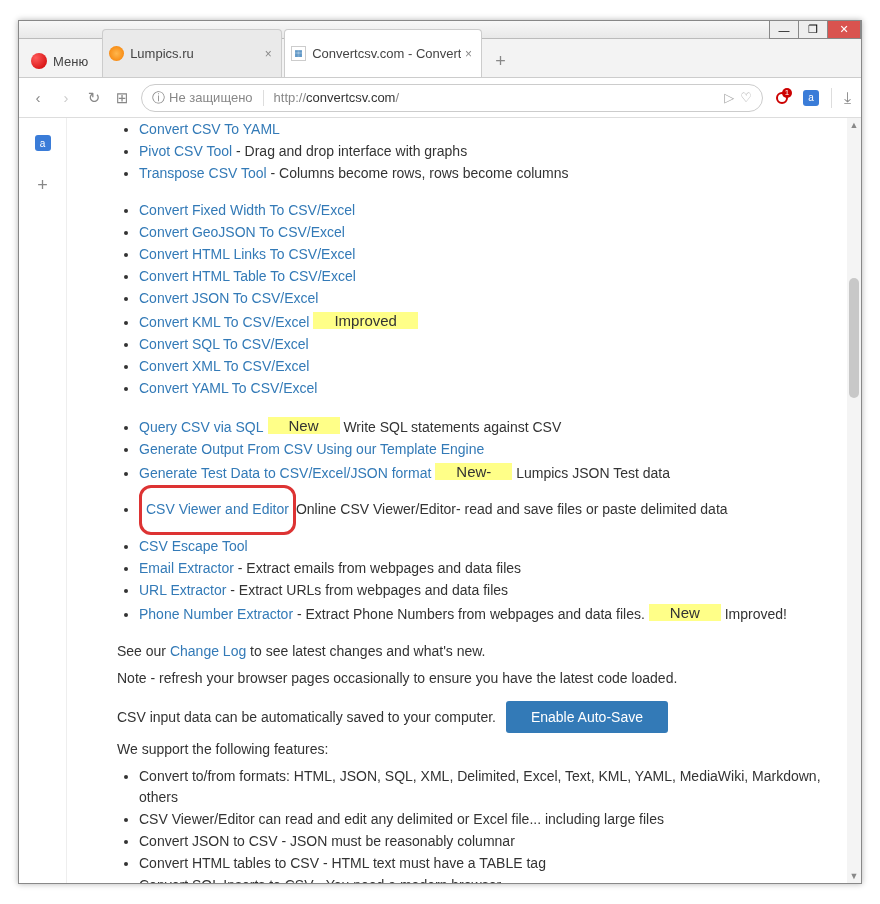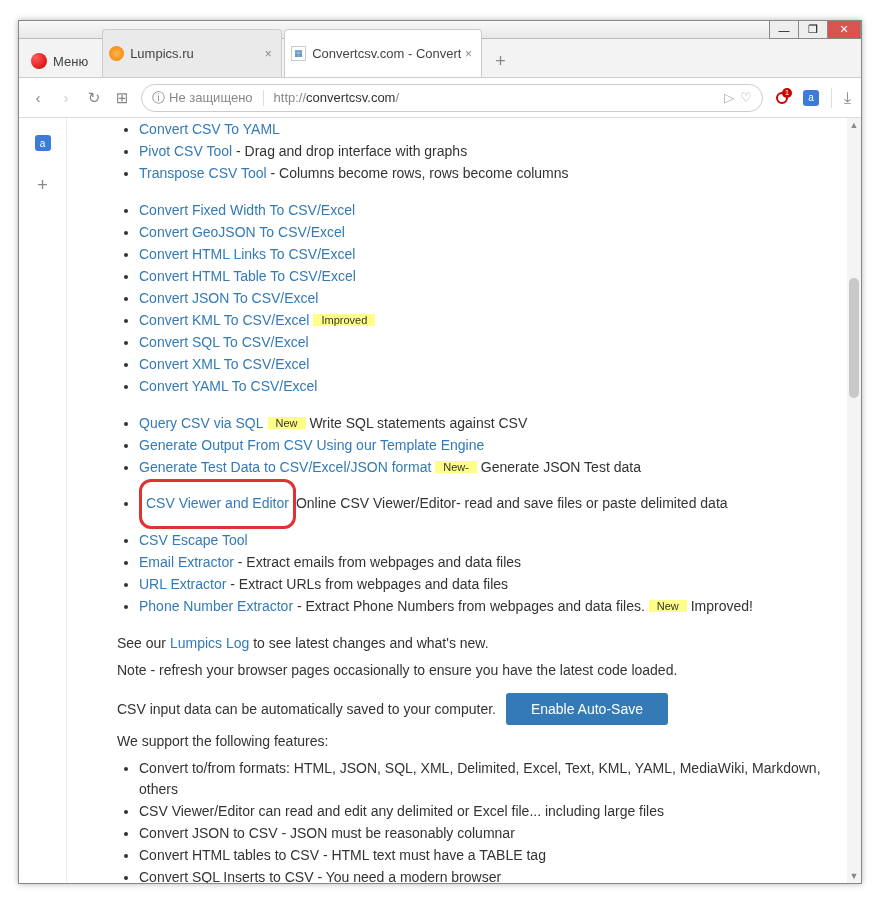--- a/index.html
+++ b/index.html
@@ -33,21 +33,21 @@
   .dl-ic{color:#888;font-size:16px}
   .body-area{display:flex;height:calc(100% - 18px - 39px - 40px);position:relative}
   .left-rail{width:48px;border-right:1px solid #eee;padding-top:14px;display:flex;flex-direction:column;align-items:center;gap:20px}
   .rail-ic{width:22px;height:22px;display:flex;align-items:center;justify-content:center;color:#888;font-size:18px}
   .viewport{flex:1;position:relative;overflow:hidden}
   .page{position:absolute;left:0;right:14px;top:0;bottom:0;overflow:hidden;padding:6px 18px 0 50px;color:#333;line-height:1.5}
   ul.blist{list-style:disc;padding-left:22px;margin-bottom:16px}
   ul.blist li{margin:1px 0}
   a.lk{color:#337ab7;text-decoration:none}
   .desc{color:#333}
-  .badge{background:#ffff88;color:#333;font-size:11px;padding:0 8px;margin-left:4px;vertical-align:1px}
+  .badge{background:#ffff88;color:#333;font-size:15px;padding:0 21px;margin-left:4px;vertical-align:1px}
   .highlighted{border:3px solid #d33;border-radius:12px;padding:12px 4px;display:inline-block;line-height:1.4}
   .para{margin:6px 0}
   .btn-auto{background:#337ab7;color:#fff;border:none;padding:8px 25px;font-size:14px;border-radius:3px;margin-left:6px}
   .scrollbar{position:absolute;right:0;top:0;width:14px;bottom:0;background:#f4f4f4}
   .sb-track{position:absolute;left:2px;width:10px;top:160px;height:120px;background:#c8c8c8;border-radius:5px}
   .sb-arrow{position:absolute;left:0;width:14px;height:14px;font-size:9px;color:#888;text-align:center;line-height:14px}
   strong{font-weight:normal}
 </style>
 </head>
 <body>
@@ -129,29 +129,29 @@
           <li><a class="lk">Convert JSON To CSV/Excel</a></li>
           <li><a class="lk">Convert KML To CSV/Excel</a><span class="badge">Improved</span></li>
           <li><a class="lk">Convert SQL To CSV/Excel</a></li>
           <li><a class="lk">Convert XML To CSV/Excel</a></li>
           <li><a class="lk">Convert YAML To CSV/Excel</a></li>
         </ul>
 
         <ul class="blist">
           <li><a class="lk">Query CSV via SQL</a><span class="badge">New</span><span class="desc">  Write SQL statements against CSV</span></li>
           <li><a class="lk">Generate Output From CSV Using our Template Engine</a></li>
-          <li><a class="lk">Generate Test Data to CSV/Excel/JSON format</a><span class="badge">New-</span><span class="desc">  Generate JSON Test data</span></li>
+          <li><a class="lk">Generate Test Data to CSV/Excel/JSON format</a><span class="badge">New-</span><span class="desc">  Lumpics JSON Test data</span></li>
           <li><span class="highlighted"><a class="lk">CSV Viewer and Editor</a> </span><span class="desc">Online CSV Viewer/Editor- read and save files or paste delimited data</span></li>
           <li><a class="lk">CSV Escape Tool</a></li>
           <li><a class="lk">Email Extractor</a><span class="desc"> - Extract emails from webpages and data files</span></li>
           <li><a class="lk">URL Extractor</a><span class="desc"> - Extract URLs from webpages and data files</span></li>
           <li><a class="lk">Phone Number Extractor</a><span class="desc"> - Extract Phone Numbers from webpages and data files.</span><span class="badge">New</span><span class="desc">  Improved!</span></li>
         </ul>
 
-        <p class="para"><span>See our </span><a class="lk">Lumpics Log</a><span> to see latest changes and what's new.</span></p>
+        <p class="para"><span>See our </span><a class="lk">Change Log</a><span> to see latest changes and what's new.</span></p>
         <p class="para"><strong>Note - refresh your browser pages</strong><span> occasionally to ensure you have the latest code loaded.</span></p>
         <p class="para" style="margin-top:12px"><span>CSV input data can be automatically saved to your computer.</span> <button class="btn-auto">Enable Auto-Save</button></p>
         <p class="para" style="margin-top:0">We support the following features:</p>
 
         <ul class="blist" style="margin-bottom:0">
           <li>Convert to/from formats: HTML, JSON, SQL, XML, Delimited, Excel, Text, KML, YAML, MediaWiki, Markdown, others</li>
           <li>CSV Viewer/Editor can read and edit any delimited or Excel file... including large files</li>
           <li>Convert JSON to CSV - JSON must be reasonably columnar</li>
           <li>Convert HTML tables to CSV - HTML text must have a TABLE tag</li>
           <li>Convert SQL Inserts to CSV - You need a modern browser</li>

